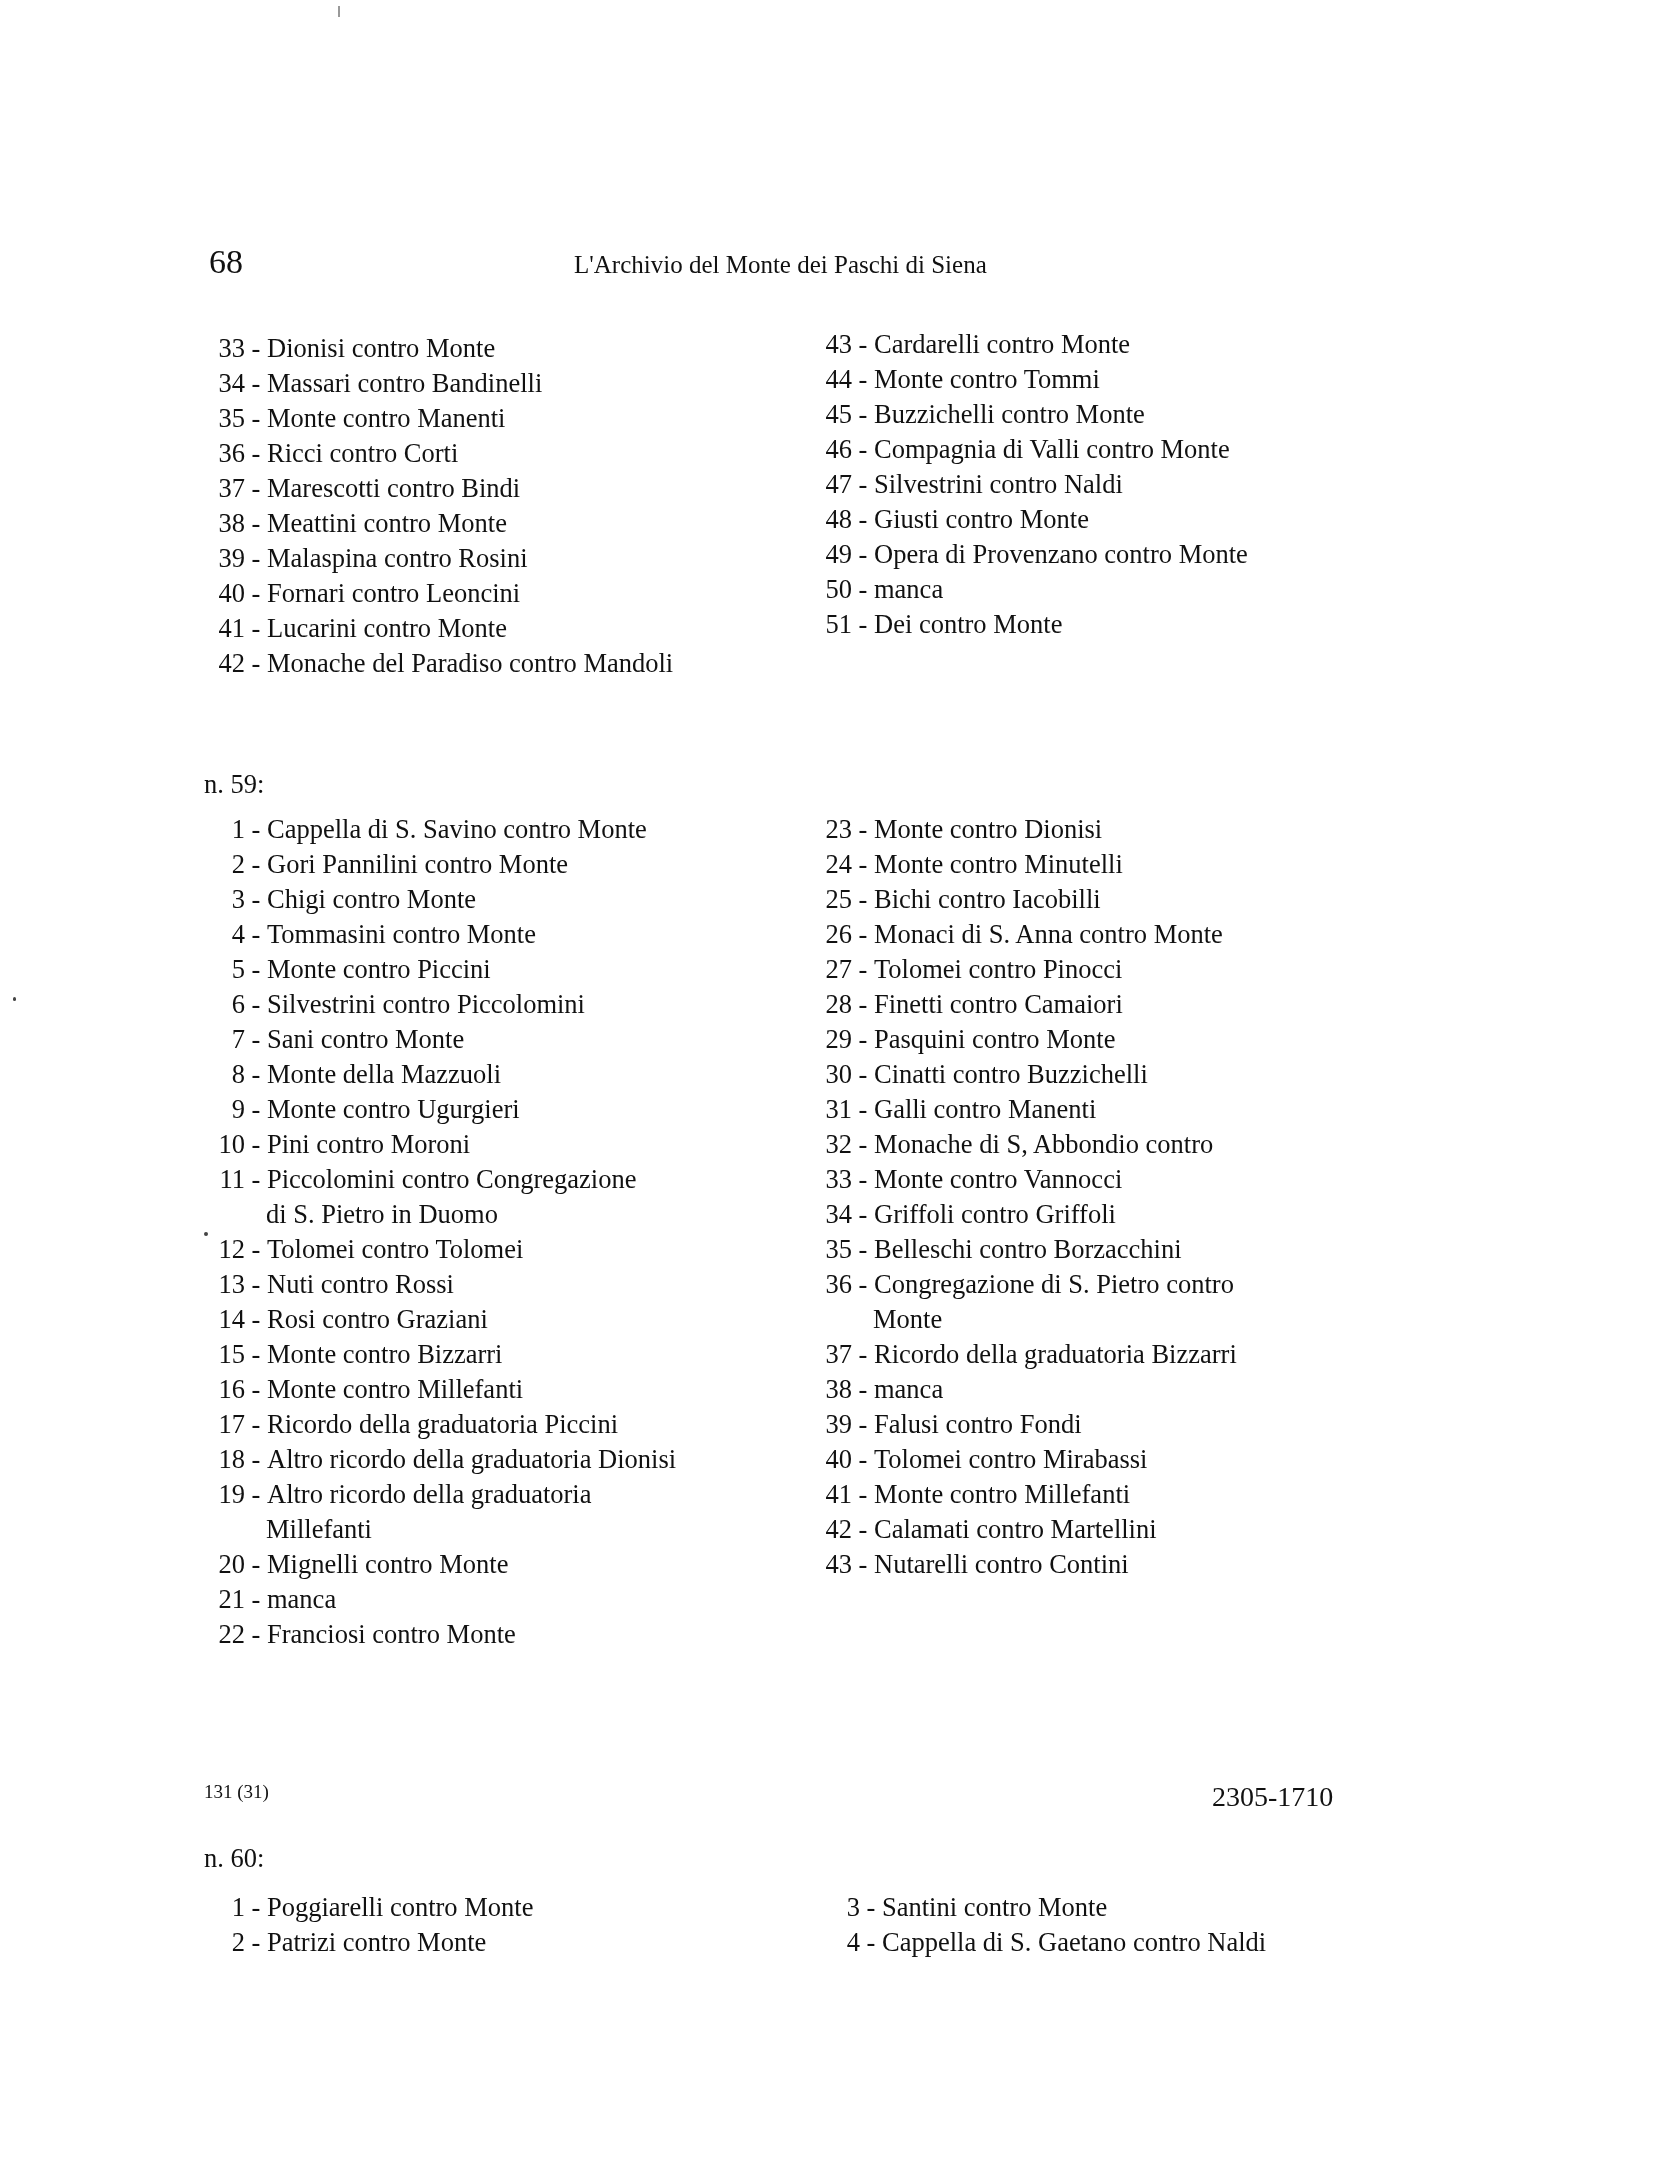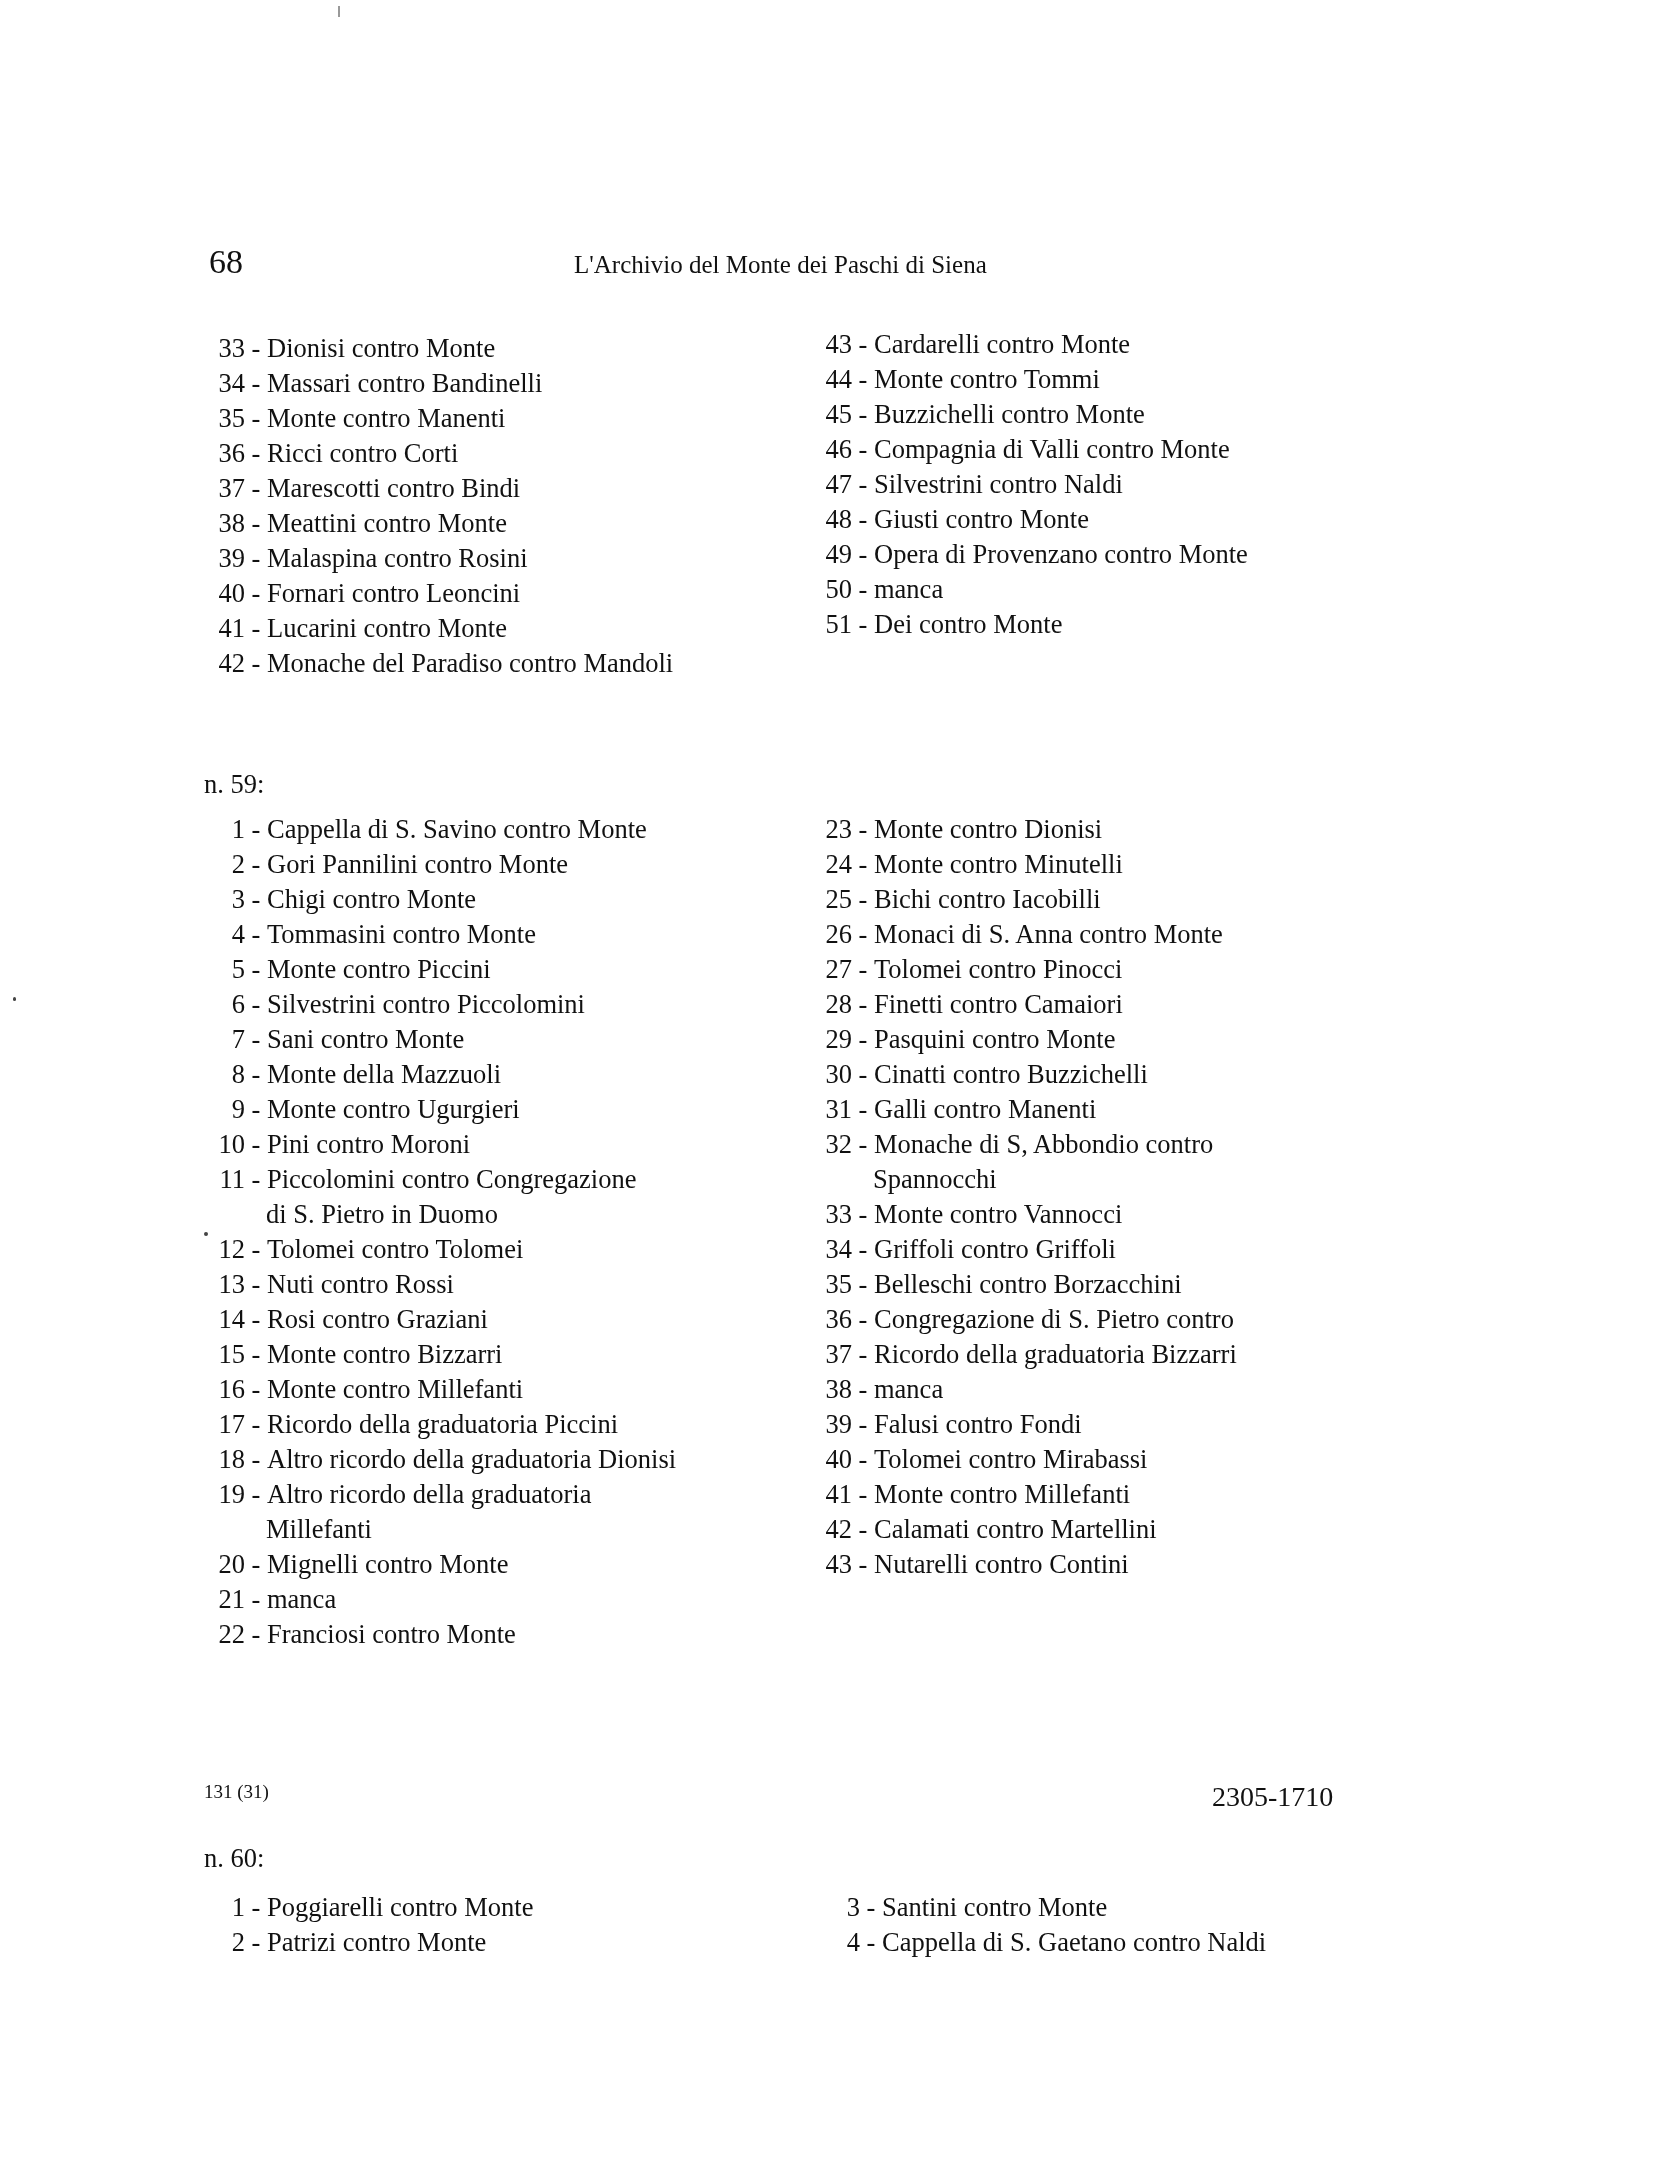--- a/index.html
+++ b/index.html
@@ -284,41 +284,41 @@
     <div class="item">
       <span class="num">31</span>
       <span class="dash">-</span>
       <span class="txt">Galli contro Manenti</span>
     </div>
     <div class="item">
       <span class="num">32</span>
       <span class="dash">-</span>
       <span class="txt">Monache di S, Abbondio contro</span>
     </div>
-    <div class="cont">Spannocchi</div>
     <div class="item">
       <span class="num">33</span>
       <span class="dash">-</span>
       <span class="txt">Monte contro Vannocci</span>
     </div>
     <div class="item">
       <span class="num">34</span>
       <span class="dash">-</span>
       <span class="txt">Griffoli contro Griffoli</span>
     </div>
     <div class="item">
       <span class="num">35</span>
       <span class="dash">-</span>
       <span class="txt">Belleschi contro Borzacchini</span>
     </div>
     <div class="item">
       <span class="num">36</span>
       <span class="dash">-</span>
       <span class="txt">Congregazione di S. Pietro contro</span>
     </div>
+    <div class="cont">Monte</div>
     <div class="item">
       <span class="num">37</span>
       <span class="dash">-</span>
       <span class="txt">Ricordo della graduatoria Bizzarri</span>
     </div>
     <div class="item">
       <span class="num">38</span>
       <span class="dash">-</span>
       <span class="txt">manca</span>
     </div>

